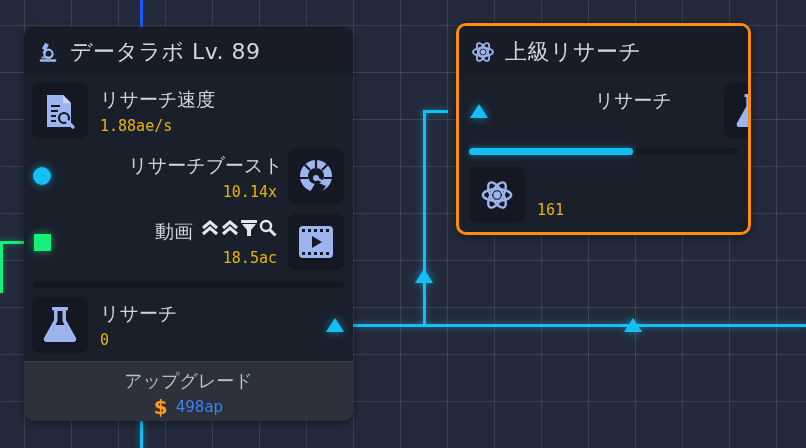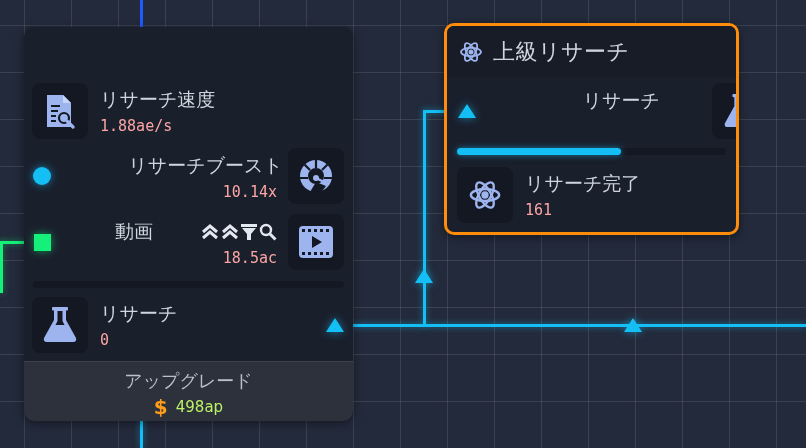--- a/index.html
+++ b/index.html
@@ -42,41 +42,41 @@
     font-size: 22px; color: #cfd6de; letter-spacing: 0.5px;
   }
   .panel-header .hicon { width: 24px; height: 24px; margin-right: 10px; display: inline-flex; align-items: center; justify-content: center; }
 
   .icon-box {
     width: 56px; height: 56px; border-radius: 8px; background: #141822;
     display: flex; align-items: center; justify-content: center;
     position: absolute;
   }
   .label { position: absolute; font-size: 19px; color: #cfd6de; white-space: nowrap; }
-  .value { position: absolute; font-size: 15px; color: #fca5a5; white-space: nowrap; }
+  .value { position: absolute; font-size: 15px; color: #eab308; white-space: nowrap; }
   .right { text-align: right; }
 
   .port-circle {
     position: absolute; width: 18px; height: 18px; border-radius: 50%;
     background: #14bff5; box-shadow: 0 0 8px rgba(20,191,245,0.6);
   }
   .port-square {
     position: absolute; width: 17px; height: 17px; background: #14f07a;
     box-shadow: 0 0 8px rgba(20,240,122,0.55);
   }
 
   .upgrade {
     position: absolute; left: 0; right: 0; bottom: 0; height: 60px;
     background: #2c313c; border-top: 1px solid #3a404c;
     text-align: center;
   }
   .upgrade .ulabel { font-size: 18px; color: #b8c0c9; margin-top: 7px; display: block; }
   .upgrade .cost { display: inline-flex; align-items: center; gap: 8px; margin-top: 2px; }
   .upgrade .dollar { color: #ff9d1a; font-weight: bold; font-size: 20px; }
-  .upgrade .costval { color: #bef264; font-size: 15px; }
+  .upgrade .costval { color: #3b82f6; font-size: 15px; }
 
   .selected {
     border: 3px solid #ff8c0a;
     border-radius: 10px;
   }
   .progress-track {
     position: absolute; height: 7px; border-radius: 4px; background: #141822;
   }
   .progress-fill {
     position: absolute; left: 0; top: 0; bottom: 0; border-radius: 4px;
@@ -96,20 +96,34 @@
 <div class="wire-green" style="left:0; top:241px; width:26px; height:3px;"></div>
 <div class="wire-green" style="left:0; top:241px; width:3px; height:52px;"></div>
 
 <div class="wire" style="left:352px; top:324px; width:454px; height:3px;"></div>
 <div class="wire" style="left:423px; top:110px; width:3px; height:216px;"></div>
 <div class="wire" style="left:423px; top:110px; width:25px; height:3px;"></div>
 <div class="arrow-up" style="left:415px; top:269px;"></div>
 <div class="arrow-up" style="left:624px; top:318px;"></div>
 
 <div class="panel" style="left:24px; top:27px; width:329px; height:394px;">
+  <div class="panel-header">
+    <span class="hicon">
+      <svg width="22" height="22" viewBox="0 0 24 24">
+          <g fill="#9db4ef">
+            <rect x="3" y="20" width="18" height="2.5" rx="1"></rect>
+            <path d="M9 2 l4 2.2 -3.6 6.3 -4 -2.2z"></path>
+            <circle cx="12.5" cy="14" r="4.5" fill="none" stroke="#9db4ef" stroke-width="2.4"></circle>
+            <rect x="5" y="17" width="8" height="2"></rect>
+            <rect x="7.3" y="8" width="3" height="6" transform="rotate(28 8.8 11)"></rect>
+          </g>
+        </svg>
+    </span>
+    <span>データラボ Lv. 89</span>
+  </div>
 
   <div class="icon-box" style="left:8px; top:56px;">
     <svg width="30" height="36" viewBox="0 0 30 36">
         <path d="M2 2 h16 l8 8 v24 h-24z" fill="#9db4ef"></path>
         <path d="M18 2 v8 h8" fill="#c7d5f7"></path>
         <g stroke="#141822" stroke-width="2">
           <line x1="6" y1="13" x2="15" y2="13"></line>
           <line x1="6" y1="18" x2="13" y2="18"></line>
           <line x1="6" y1="23" x2="11" y2="23"></line>
           <line x1="6" y1="28" x2="11" y2="28"></line>
@@ -135,21 +149,21 @@
           <line x1="2" y1="20" x2="10" y2="20"></line>
           <line x1="34" y1="20" x2="26" y2="20"></line>
         </g>
         <path d="M12 34 l6 -10 l10 4 l-6 8z" fill="#141822"></path>
         <circle cx="18" cy="20" r="3" fill="#9db4ef"></circle>
         <line x1="18" y1="20" x2="26" y2="24" stroke="#9db4ef" stroke-width="2.4"></line>
       </svg>
   </div>
 
   <div class="port-square" style="left:10px; top:207px;"></div>
-  <span class="label right" style="right:76px; top:192px; display:flex; align-items:center;gap:40px;">
+  <span class="label right" style="right:76px; top:192px; display:flex; ">
     <span>動画</span>
     <span class="tags">
       <svg width="18" height="18" viewBox="0 0 18 18">
           <path d="M2 9 L9 3 L16 9 M2 15 L9 9 L16 15" fill="none" stroke="#e2e8ef" stroke-width="3"></path>
         </svg>
       <svg width="18" height="18" viewBox="0 0 18 18">
           <path d="M2 9 L9 3 L16 9 M2 15 L9 9 L16 15" fill="none" stroke="#e2e8ef" stroke-width="3"></path>
         </svg>
       <svg width="16" height="18" viewBox="0 0 16 18">
           <rect x="0" y="1" width="16" height="3" fill="#e2e8ef"></rect>
@@ -196,21 +210,21 @@
 
   <div class="upgrade">
     <span class="ulabel">アップグレード</span>
     <span class="cost">
       <span class="dollar">$</span>
       <span class="costval">498ap</span>
     </span>
   </div>
 </div>
 
-<div class="panel selected" style="left:444px; top:23px; width:295px; height:212px;">
+<div class="panel selected" style="left:456px; top:23px; width:295px; height:212px;">
   <div class="panel-header" style="height:52px;">
     <span class="hicon">
       <svg width="24" height="24" viewBox="0 0 24 24">
           <g fill="none" stroke="#9db4ef" stroke-width="1.8">
             <ellipse cx="12" cy="12" rx="10" ry="4.2"></ellipse>
             <ellipse cx="12" cy="12" rx="10" ry="4.2" transform="rotate(60 12 12)"></ellipse>
             <ellipse cx="12" cy="12" rx="10" ry="4.2" transform="rotate(-60 12 12)"></ellipse>
           </g>
           <circle cx="12" cy="12" r="2.5" fill="#9db4ef"></circle>
         </svg>
@@ -235,15 +249,14 @@
   <div class="icon-box" style="left:10px; top:141px;">
     <svg width="34" height="34" viewBox="0 0 24 24">
         <g fill="none" stroke="#9db4ef" stroke-width="1.7">
           <ellipse cx="12" cy="12" rx="10" ry="4.2"></ellipse>
           <ellipse cx="12" cy="12" rx="10" ry="4.2" transform="rotate(60 12 12)"></ellipse>
           <ellipse cx="12" cy="12" rx="10" ry="4.2" transform="rotate(-60 12 12)"></ellipse>
         </g>
         <circle cx="12" cy="12" r="2.6" fill="#9db4ef"></circle>
       </svg>
   </div>
-  <span class="label" style="left:78px; top:145px;">リサーチ完了</span>
   <span class="value mono" style="left:78px; top:175px;">161</span>
 </div>
 
 </body></html>

